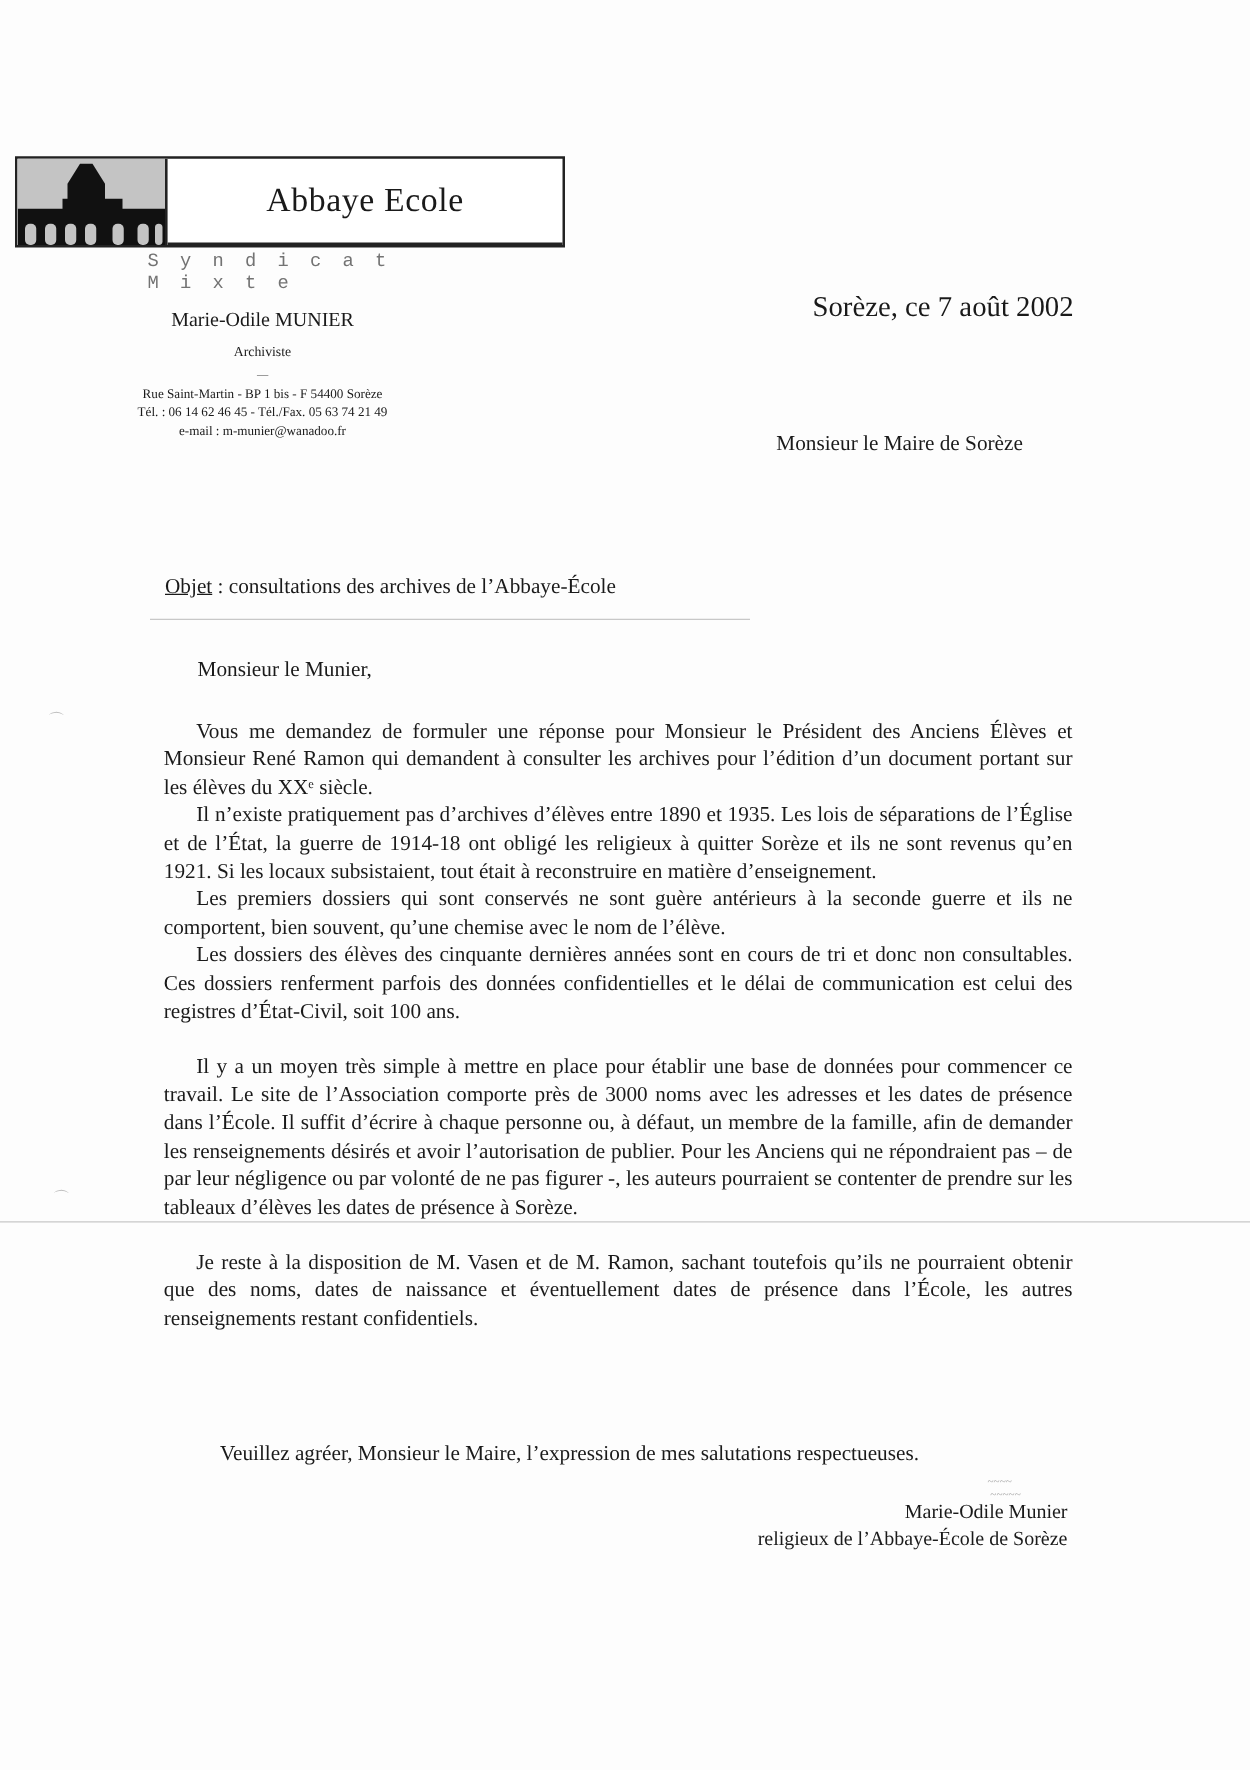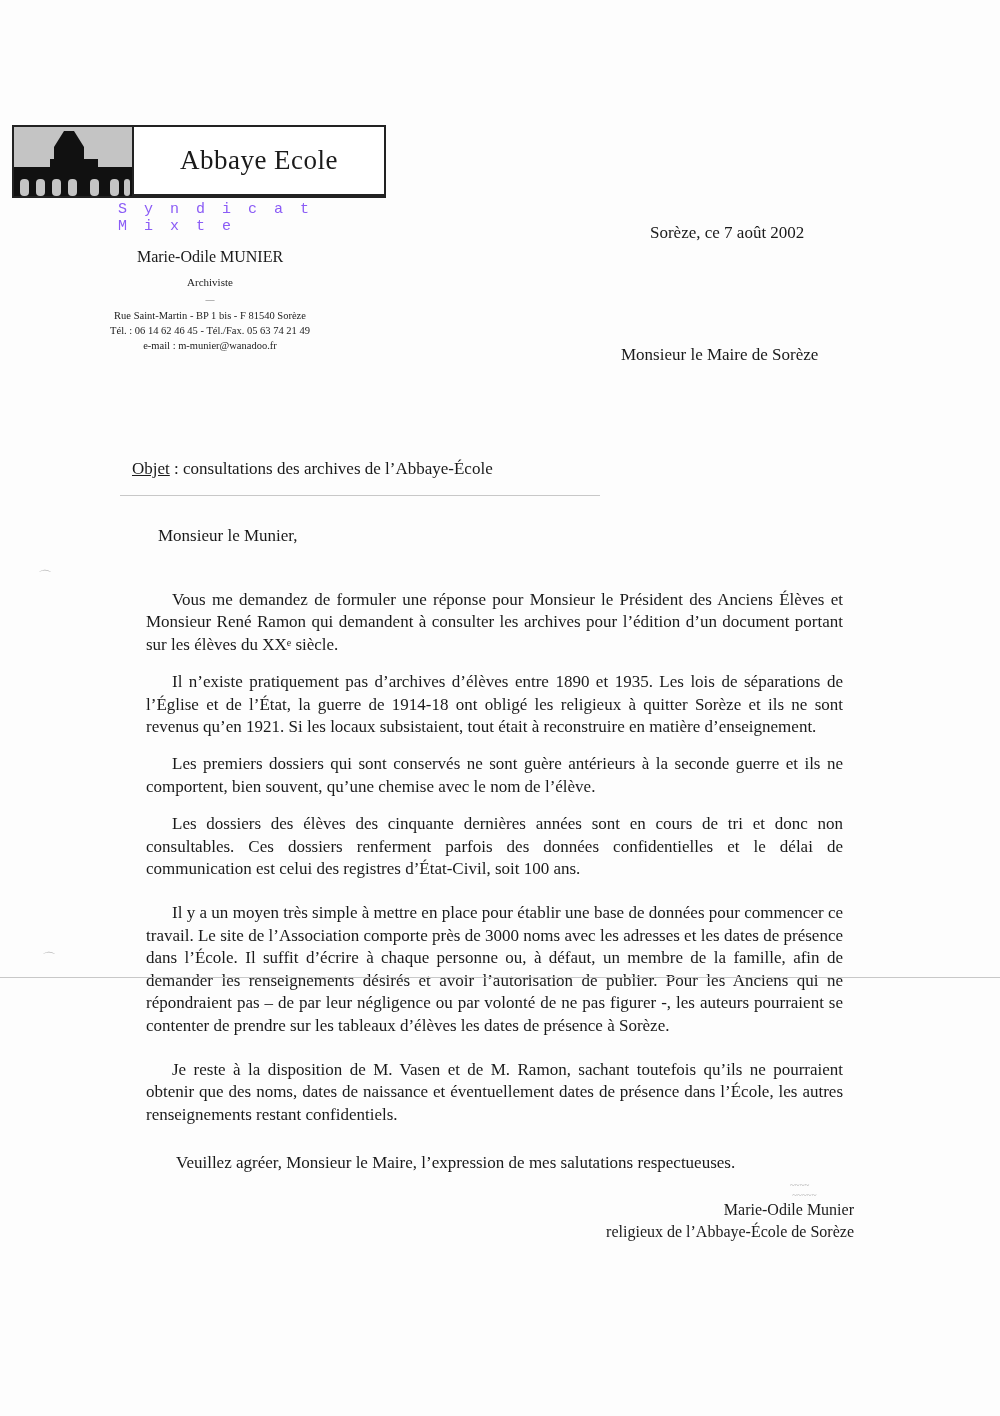--- a/index.html
+++ b/index.html
@@ -1,50 +1,50 @@
 <!DOCTYPE html>
 <html><head>
 <meta charset="utf-8">
 <style>
   html, body { margin:0; padding:0; background:#ffffff; }
   body { width:1000px; height:1416px; position:relative; overflow:hidden;
          font-family:"Liberation Serif", "DejaVu Serif", serif; color:#1a1a1a; }
   .page { position:absolute; inset:0; background:#fdfdfd; }
 
   
-  .logo { position:absolute; left:12px; top:125px; width:374px; height:73px;
+  .logo { position:absolute; left:12px; top:125px; width:440px; height:73px;
           border:2px solid #222; box-sizing:border-box; display:flex; background:#fff; }
   .logo-img { width:118px; height:100%; position:relative; overflow:hidden;
               background:#bdbdbd; border-right:2px solid #222; }
   .logo-img svg { position:absolute; left:0; top:0; width:100%; height:100%; }
   .logo-text { flex:1; display:flex; flex-direction:column; }
   .logo-line1 { flex:1; display:flex; align-items:center; justify-content:center;
                 font-size:27px; border-bottom:2px solid #222; letter-spacing:0.5px; }
   .logo-line2 { flex:1; display:flex; align-items:center; justify-content:center;
                 font-size:33px; letter-spacing:1px; }
   .syndicat { position:absolute; left:118px; top:201px; width:270px; font-size:15px;
-              color:#8b5cf6; letter-spacing:17px; font-family:"Liberation Mono", monospace; }
+              color:#737373; letter-spacing:17px; font-family:"Liberation Mono", monospace; }
 
   
   .sender { position:absolute; left:60px; top:248px; width:300px; text-align:center; }
   .sender-name { font-size:16px; margin-bottom:10px; }
   .sender-title { font-size:11px; margin-bottom:6px; }
   .sender-dash { font-size:9px; line-height:10px; margin-bottom:4px; color:#555; }
   .sender-line { font-size:10.5px; line-height:15px; }
 
-  .date { position:absolute; left:650px; top:223px; font-size:17px; }
+  .date { position:absolute; left:650px; top:233px; font-size:23px; }
   .recipient { position:absolute; left:621px; top:345px; font-size:17px; }
 
   .subject { position:absolute; left:132px; top:459px; font-size:17px; }
   .subject-label { text-decoration:underline; }
   .salutation { position:absolute; left:158px; top:526px; font-size:17px; }
 
   .body { position:absolute; left:131px; top:574px; width:727px; font-size:17px;
           line-height:22.4px; text-align:justify; }
-  .para { margin:15px; text-indent:26px; }
+  .para { margin:0; text-indent:26px; }
   .gap { margin-top:22px; }
   .sup { font-size:10px; vertical-align:top; position:relative; top:-2px; }
 
   .closing { position:absolute; left:158px; top:1153px; font-size:17px;margin-left:18px; }
   .signature { position:absolute; right:146px; top:1199px; text-align:right; font-size:16px; line-height:22px; }
   .stamp { position:absolute; left:790px; top:1180px; font-size:9px; color:#aaa; line-height:10px; }
 
   .scan-line { position:absolute; height:1px; background:#c8c8c8; }
   .mark { position:absolute; color:#bbb; font-size:14px; }
 </style>
@@ -70,21 +70,21 @@
     <div class="logo-text">
       <div class="logo-line1">Abbaye Ecole</div>
     </div>
   </div>
   <div class="syndicat">Syndicat Mixte</div>
 
   <div class="sender">
     <div class="sender-name">Marie-Odile MUNIER</div>
     <div class="sender-title">Archiviste</div>
     <div class="sender-dash">—</div>
-    <div class="sender-line">Rue Saint-Martin - BP 1 bis - F 81540 Sorèze</div>
+    <div class="sender-line">Rue Saint-Martin - BP 1 bis - F 54400 Sorèze</div>
     <div class="sender-line">Tél. : 06 14 62 46 45 - Tél./Fax. 05 63 74 21 49</div>
     <div class="sender-line">e-mail : m-munier@wanadoo.fr</div>
   </div>
 
   <div class="date">Sorèze, ce 7 août 2002</div>
   <div class="recipient">Monsieur le Maire de Sorèze</div>
 
   <div class="subject">
     <span class="subject-label">Objet</span><span> : consultations des archives de l’Abbaye-École</span>
   </div>

